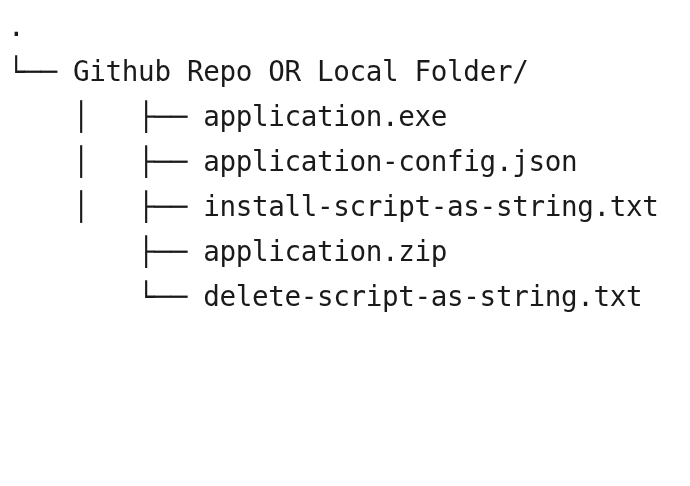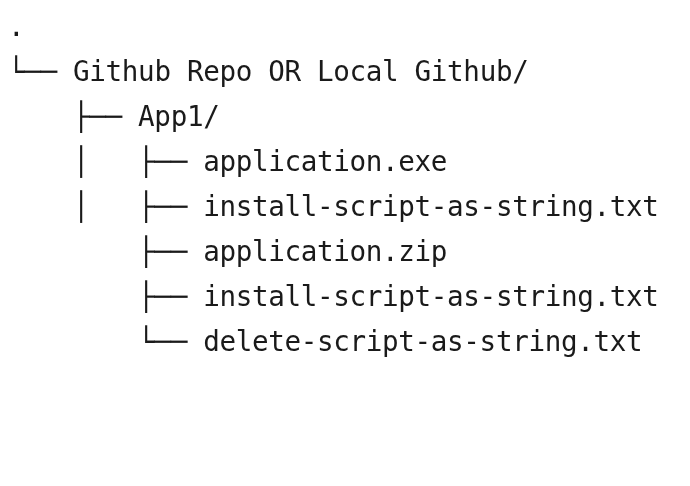--- a/index.html
+++ b/index.html
@@ -53,21 +53,20 @@
   .tree-line.root-line {
     letter-spacing: -0.35px;
   }
 </style>
 </head>
 <body>
 
 <div id="tree-root">
   <ul class="tree-listing">
     <li class="tree-line root-line"><span class="tree-prefix"></span><span class="tree-label">.</span></li>
-    <li class="tree-line"><span class="tree-prefix">└── </span><span class="tree-label">Github Repo OR Local Github/</span></li>
-    <li class="tree-line"><span class="tree-prefix">    ├── </span><span class="tree-label">App1/</span></li>
+    <li class="tree-line"><span class="tree-prefix">└── </span><span class="tree-label">Github Repo OR Local Folder/</span></li>
     <li class="tree-line"><span class="tree-prefix">    │   ├── </span><span class="tree-label">application.exe</span></li>
+    <li class="tree-line"><span class="tree-prefix">    │   ├── </span><span class="tree-label">application-config.json</span></li>
     <li class="tree-line"><span class="tree-prefix">    │   ├── </span><span class="tree-label">install-script-as-string.txt</span></li>
     <li class="tree-line"><span class="tree-prefix">        ├── </span><span class="tree-label">application.zip</span></li>
-    <li class="tree-line"><span class="tree-prefix">        ├── </span><span class="tree-label">install-script-as-string.txt</span></li>
     <li class="tree-line"><span class="tree-prefix">        └── </span><span class="tree-label">delete-script-as-string.txt</span></li>
   </ul>
 </div>
 
 </body></html>

